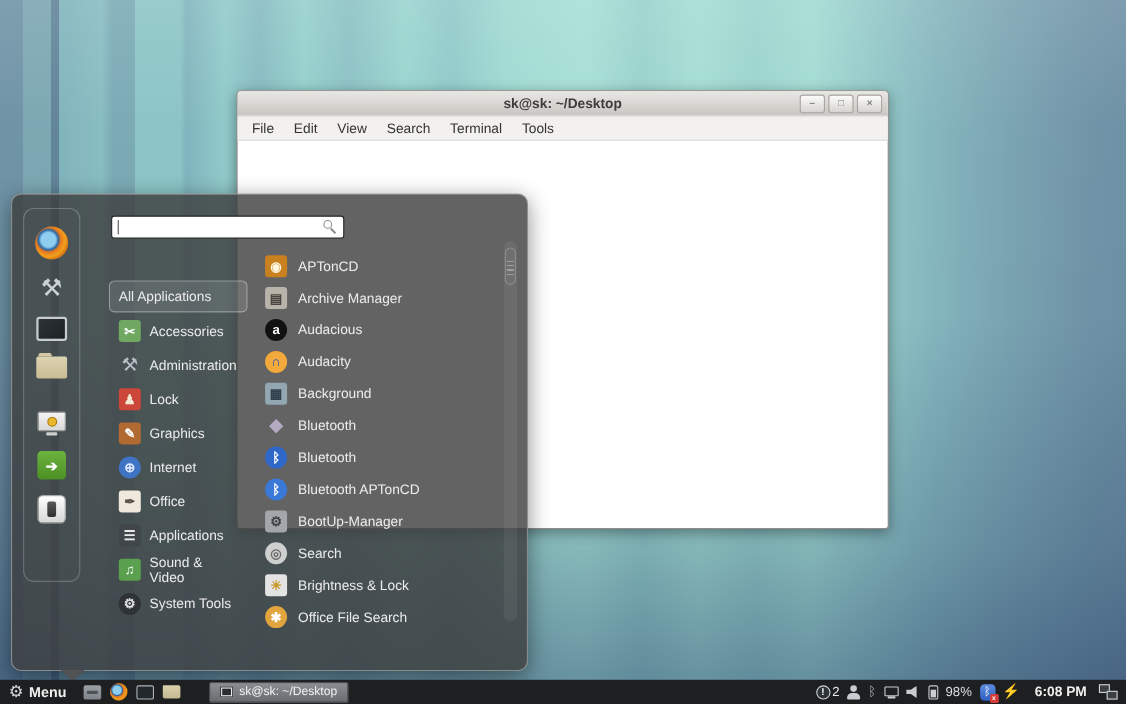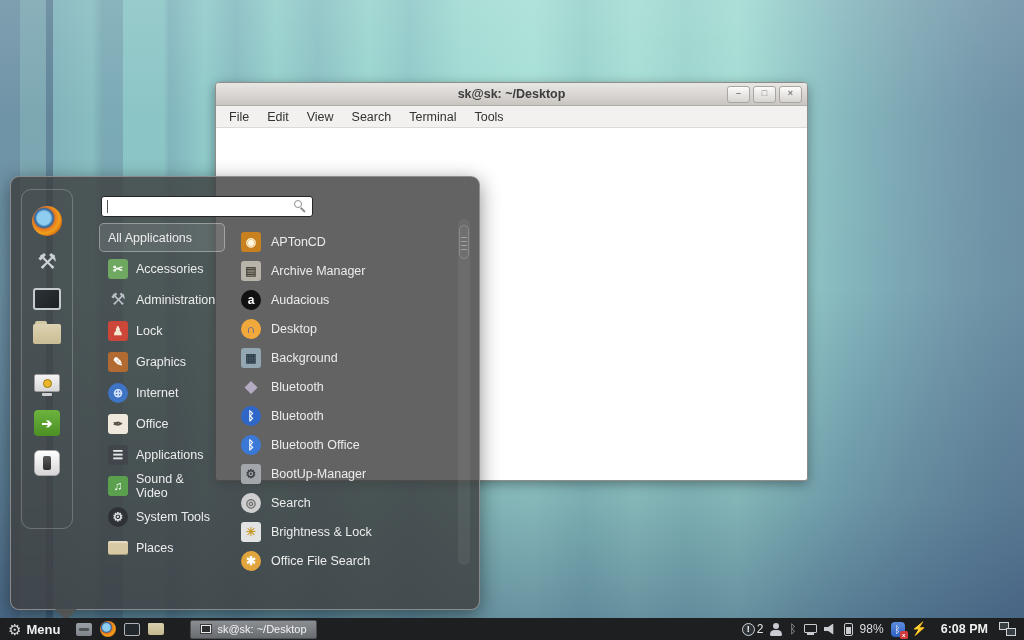--- a/index.html
+++ b/index.html
@@ -71,21 +71,21 @@
   .search-box input{position:absolute;inset:0;border:none;background:transparent;padding:0 20px 0 7px;
     font-size:12px;font-family:"Liberation Sans",sans-serif;outline:none;}
   .search-caret{position:absolute;left:5px;top:3px;width:1px;height:13px;background:#555;pointer-events:none;}
   .search-mag{position:absolute;right:5px;top:3px;width:13px;height:13px;pointer-events:none;}
   .mag-glass{position:absolute;left:0;top:0;width:8px;height:8px;border:1.5px solid #8f8f8f;border-radius:50%;box-sizing:border-box;}
   .mag-handle{position:absolute;width:6px;height:1.5px;background:#8f8f8f;transform:rotate(45deg);right:1px;bottom:3px;}
 
   .cat-list{position:absolute;left:88px;top:46px;width:126px;}
   .cat-item{display:flex;align-items:center;gap:8px;height:27px;padding:0 8px;margin-bottom:2px;
     border:1px solid transparent;border-radius:5px;color:#ececec;font-size:12.5px;}
-  .cat-item.selected{background:rgba(255,255,255,0.10);border-color:rgba(255,255,255,0.35);}
+  .cat-item.selected{background:rgba(255,255,255,0.10);border-color:rgba(255,255,255,0.35);margin-top:32px;}
   .app-list{position:absolute;left:224px;top:50px;width:224px;}
   .app-item{display:flex;align-items:center;gap:10px;height:29px;padding:0 6px;color:#ececec;font-size:12.5px;}
   .mi{width:20px;height:20px;border-radius:3px;display:flex;align-items:center;justify-content:center;
     font-size:12px;flex:0 0 auto;font-weight:bold;}
   .mi.circ{border-radius:50%;}
   .mi.bare{background:transparent !important;font-size:17px;font-weight:normal;}
   .mi.folder{height:14px;border-radius:2px;box-shadow:inset 0 2px 0 rgba(255,255,255,0.35), inset 0 -1px 0 rgba(0,0,0,0.25);}
   .apps-scroll{position:absolute;right:9px;top:42px;bottom:44px;width:12px;background:rgba(255,255,255,0.06);border-radius:6px;}
   .apps-thumb{position:absolute;top:6px;left:1px;right:1px;height:32px;background:#6f6f6f;
     border:1px solid #8c8c8c;border-radius:5px;
@@ -248,24 +248,20 @@
         <div class="cat-item">
           <span class="mi sq" style="background: rgb(90, 160, 78); color: rgb(255, 255, 255);">♫</span>
           <span>Sound &amp; Video</span>
         </div>
 
         <div class="cat-item">
           <span class="mi circ" style="background: rgb(47, 51, 55); color: rgb(223, 227, 230);">⚙</span>
           <span>System Tools</span>
         </div>
 
-        <div class="cat-item">
-          <span class="mi folder" style="background: rgb(214, 201, 163); color: rgb(107, 95, 62);"></span>
-          <span>Places</span>
-        </div>
 
       </div>
 
     <div class="app-list">
 
         <div class="app-item">
           <span class="mi sq" style="background: rgb(201, 128, 31); color: rgb(255, 247, 223);">◉</span>
           <span>APTonCD</span>
         </div>
 
@@ -274,41 +270,41 @@
           <span>Archive Manager</span>
         </div>
 
         <div class="app-item">
           <span class="mi circ" style="background: rgb(17, 17, 17); color: rgb(255, 255, 255);">a</span>
           <span>Audacious</span>
         </div>
 
         <div class="app-item">
           <span class="mi circ" style="background: rgb(242, 169, 59); color: rgb(43, 79, 192);">∩</span>
-          <span>Desktop</span>
+          <span>Audacity</span>
         </div>
 
         <div class="app-item">
           <span class="mi sq" style="background: rgb(147, 167, 179); color: rgb(48, 64, 76);">▦</span>
           <span>Background</span>
         </div>
 
         <div class="app-item">
           <span class="mi bare" style="background: transparent; color: rgb(180, 170, 194);">◆</span>
           <span>Bluetooth</span>
         </div>
 
         <div class="app-item">
           <span class="mi circ" style="background: rgb(47, 103, 201); color: rgb(255, 255, 255);">ᛒ</span>
           <span>Bluetooth</span>
         </div>
 
         <div class="app-item">
           <span class="mi circ" style="background: rgb(59, 121, 216); color: rgb(255, 255, 255);">ᛒ</span>
-          <span>Bluetooth Office</span>
+          <span>Bluetooth APTonCD</span>
         </div>
 
         <div class="app-item">
           <span class="mi sq" style="background: rgb(163, 167, 171); color: rgb(60, 64, 68);">⚙</span>
           <span>BootUp-Manager</span>
         </div>
 
         <div class="app-item">
           <span class="mi circ" style="background: rgb(207, 207, 207); color: rgb(107, 107, 107);">◎</span>
           <span>Search</span>

